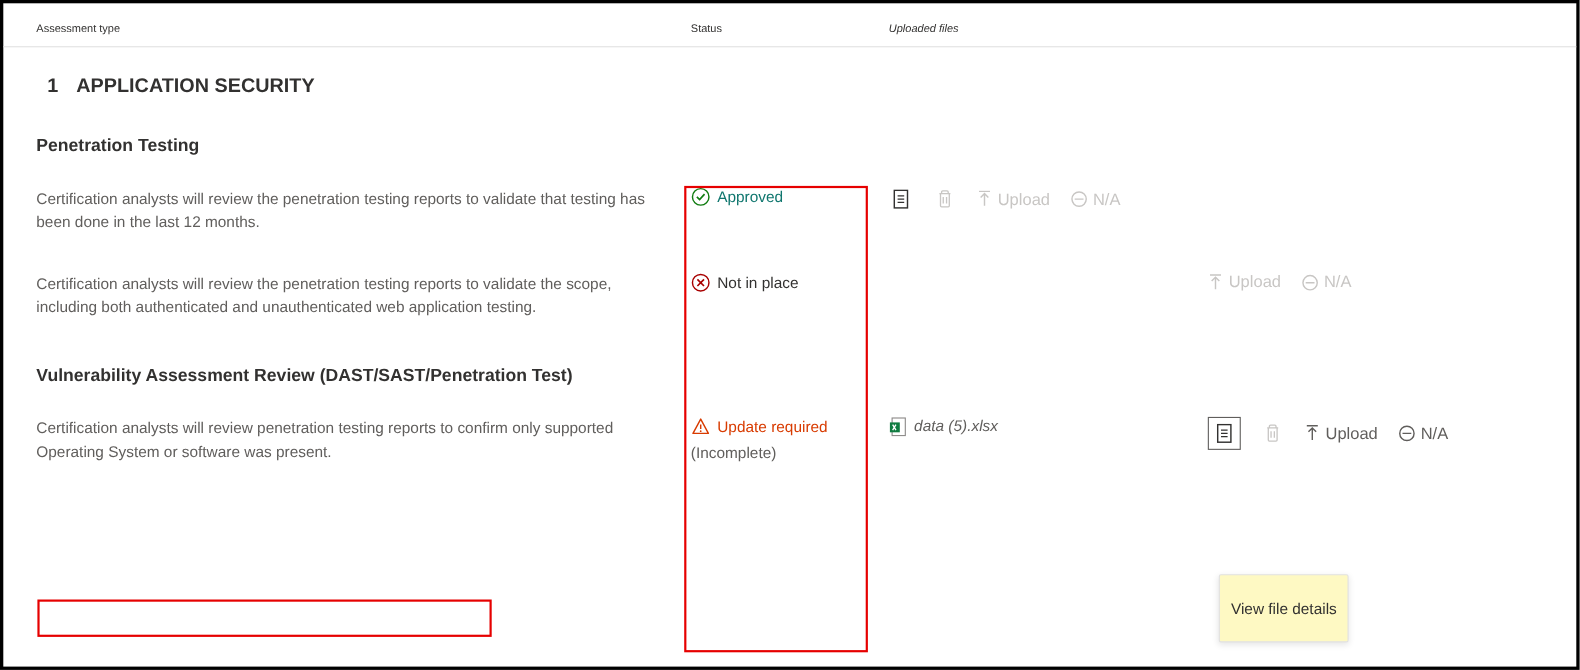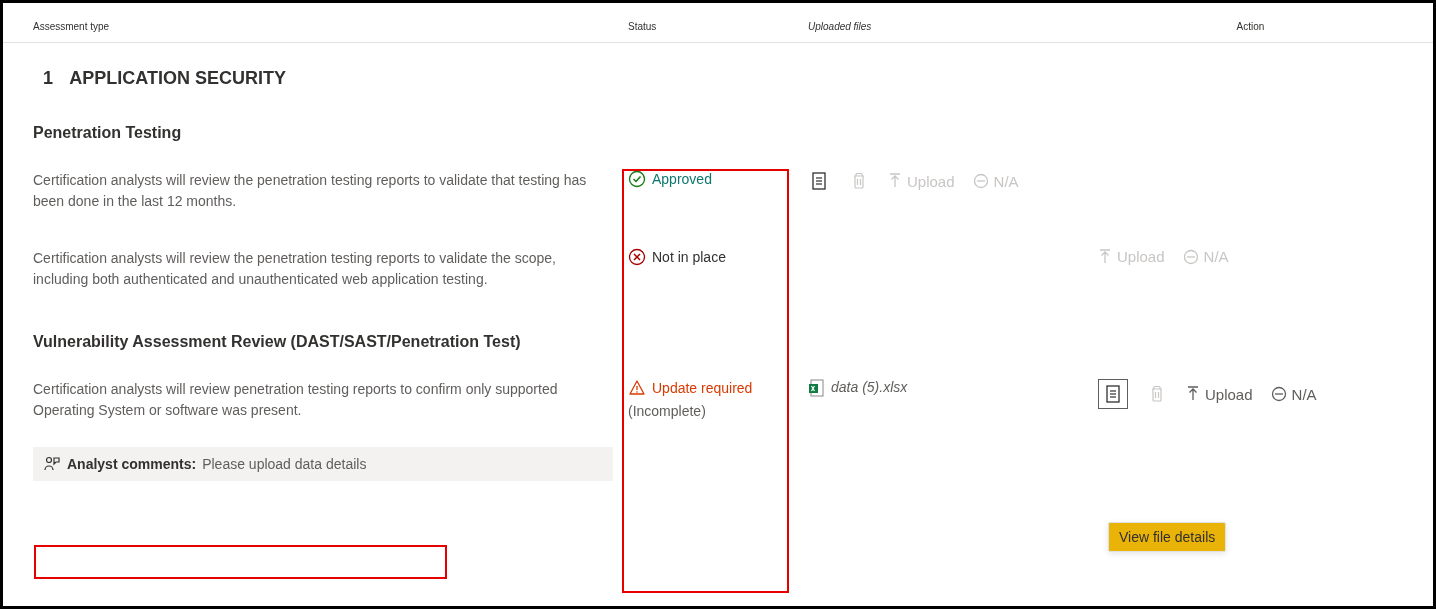--- a/index.html
+++ b/index.html
@@ -26,33 +26,32 @@
 .action-icon-btn { width: 22px; height: 22px; display: inline-flex; align-items: center; justify-content: center; cursor: pointer; color: #605e5c; }
 .action-icon-btn.disabled { color: #c8c6c4; cursor: default; }
 .action-icon-btn.boxed { border: 1.5px solid #605e5c; padding: 4px; width: 30px; height: 30px; }
 .action-text-btn { display: flex; align-items: center; gap: 5px; color: #605e5c; cursor: pointer; font-size: 15px; }
 .action-text-btn.disabled { color: #c8c6c4; cursor: default; }
 .analyst-comments { display: flex; align-items: center; gap: 6px; background: #f3f2f1; padding: 8px 10px; margin: 8px 30px 0; max-width: 580px; font-size: 14px; }
 .analyst-comments .label { font-weight: 600; }
 .analyst-comments .text { color: #605e5c; }
 .red-box-status { position: absolute; border: 2px solid #e60000; left: 619px; top: 166px; width: 167px; height: 424px; pointer-events: none; }
 .red-box-comments { position: absolute; border: 2px solid #e60000; left: 31px; top: 542px; width: 413px; height: 34px; pointer-events: none; }
-.tooltip { position: absolute; background: #eab308; border: 1px solid #e1e1e1; box-shadow: 0 2px 6px rgba(0,0,0,0.1); padding: 6px 10px; font-size: 14px; color: #323130; border-radius: 2px; }
+.tooltip { position: absolute; background: #fef9c3; border: 1px solid #e1e1e1; box-shadow: 0 2px 6px rgba(0,0,0,0.1); padding: 22px 10px; font-size: 14px; color: #323130; border-radius: 2px; }
 svg { display: block; }
 </style>
 </head>
 <body>
 
 <div class="container">
 
   <div class="table-header">
     <div class="col-assessment">Assessment type</div>
     <div class="col-status">Status</div>
     <div class="col-files">Uploaded files</div>
-    <div class="col-action">Action</div>
   </div>
 
   <div class="section-header">
     <span class="section-number">1</span>
     <span>APPLICATION SECURITY</span>
   </div>
 
   <div class="sub-header">Penetration Testing</div>
 
   <div class="row">
@@ -187,29 +186,18 @@
           <svg width="16" height="16" viewBox="0 0 16 16">
               <circle cx="8" cy="8" r="6.5" fill="none" stroke="currentColor" stroke-width="1.3"></circle>
               <line x1="4" y1="8" x2="12" y2="8" stroke="currentColor" stroke-width="1.3"></line>
             </svg>
           <span>N/A</span>
         </span>
       </div>
     </div>
   </div>
 
-  <div class="analyst-comments">
-    <span>
-      <svg width="18" height="18" viewBox="0 0 18 18">
-          <circle cx="6" cy="5" r="2.5" fill="none" stroke="#323130" stroke-width="1.2"></circle>
-          <path d="M2 15 a4 4 0 0 1 8 0" fill="none" stroke="#323130" stroke-width="1.2"></path>
-          <path d="M11 3 h5 v4 h-3 l-2 2 v-2 h0 z" fill="none" stroke="#323130" stroke-width="1.2"></path>
-        </svg>
-    </span>
-    <span class="label">Analyst comments:</span>
-    <span class="text">Please upload data details</span>
-  </div>
 
   <div class="tooltip" style="left:1105px; top:519px;">View file details</div>
 
   <div class="red-box-status"></div>
   <div class="red-box-comments"></div>
 </div>
 
 </body></html>

